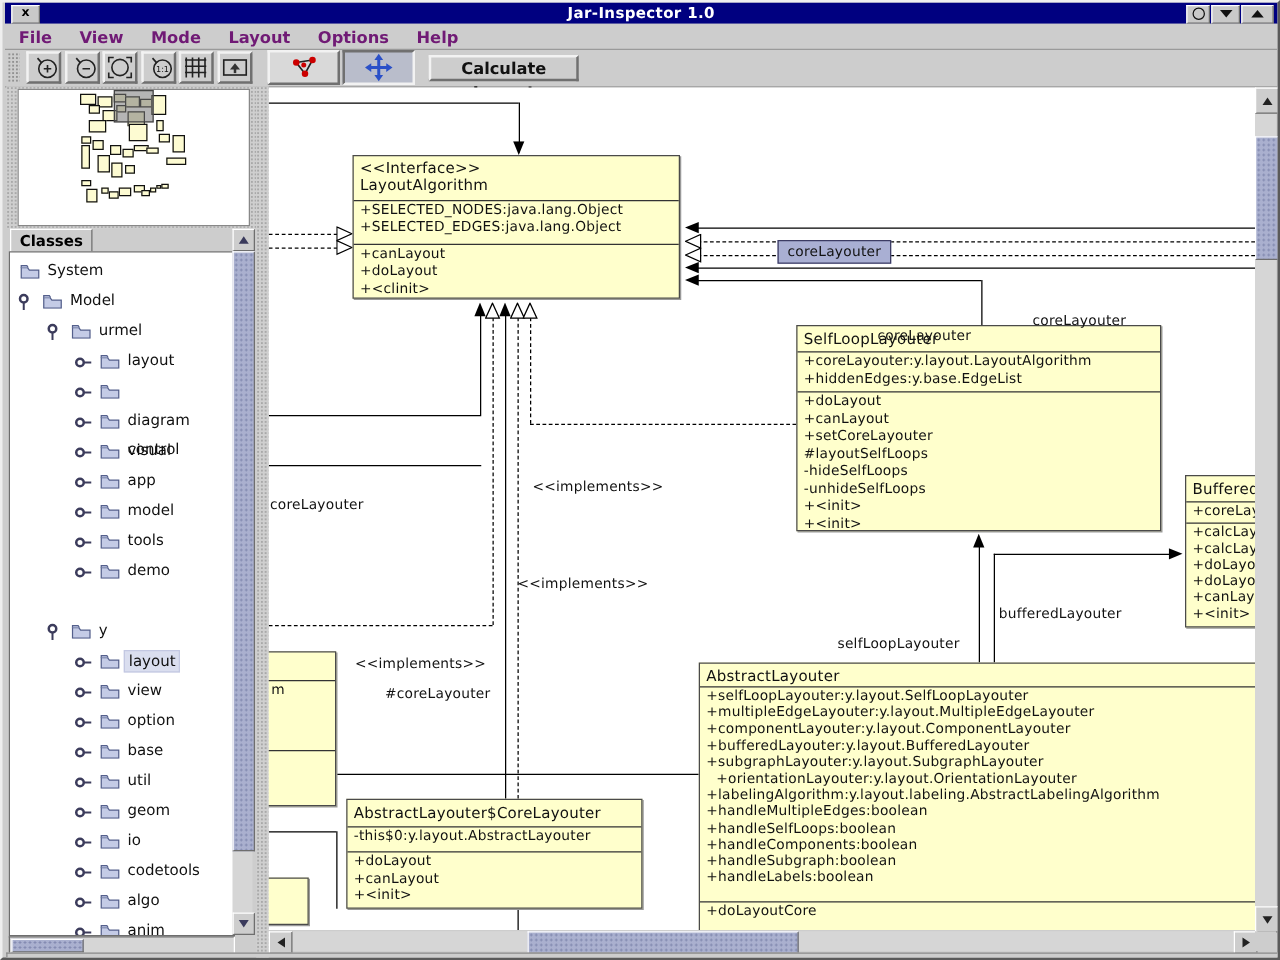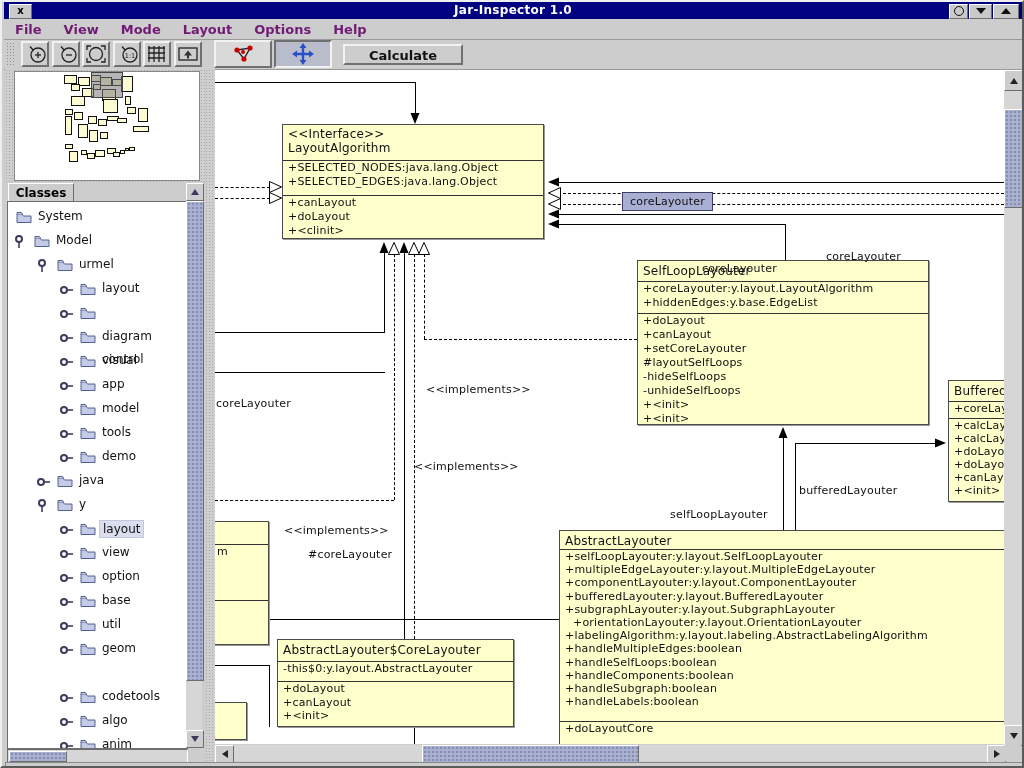--- a/index.html
+++ b/index.html
@@ -353,35 +353,20 @@
           </svg>
         </div>
         <div class="abs" style="left: 72px; top: 3px;">
           <svg width="16" height="12">
             <path d="M1,3 h5 l1.5,2 H15 v6.5 H1 Z" fill="#c4cbe6" stroke="#55608c" stroke-width="1"></path>
             <path d="M1,3 V1.5 h4.5 l1,1.5" fill="#c4cbe6" stroke="#55608c" stroke-width="1"></path>
           </svg>
         </div>
         <div class="abs tree-label" style="left: 91px; top: 0px;">demo</div>
       </div>
-      <div class="tree-row" style="left: 0px; top: 270px; width: 100%;">
-        <div class="abs" style="left: 28px; top: 3px;">
-          <svg width="16" height="14">
-            <circle cx="5" cy="7" r="3" fill="none" stroke="#3c3c5c" stroke-width="2"></circle>
-            <line x1="8" y1="7" x2="14" y2="7" stroke="#3c3c5c" stroke-width="1.6"></line>
-          </svg>
-        </div>
-        <div class="abs" style="left: 49px; top: 3px;">
-          <svg width="16" height="12">
-            <path d="M1,3 h5 l1.5,2 H15 v6.5 H1 Z" fill="#c4cbe6" stroke="#55608c" stroke-width="1"></path>
-            <path d="M1,3 V1.5 h4.5 l1,1.5" fill="#c4cbe6" stroke="#55608c" stroke-width="1"></path>
-          </svg>
-        </div>
-        <div class="abs tree-label" style="left: 68px; top: 0px;">java</div>
-      </div>
       <div class="tree-row" style="left: 0px; top: 294px; width: 100%;">
         <div class="abs" style="left: 28px; top: 2px;">
           <svg width="12" height="16">
             <circle cx="6" cy="5" r="3" fill="none" stroke="#3c3c5c" stroke-width="2"></circle>
             <line x1="6" y1="8" x2="6" y2="14" stroke="#3c3c5c" stroke-width="1.6"></line>
           </svg>
         </div>
         <div class="abs" style="left: 49px; top: 3px;">
           <svg width="16" height="12">
             <path d="M1,3 h5 l1.5,2 H15 v6.5 H1 Z" fill="#c4cbe6" stroke="#55608c" stroke-width="1"></path>
@@ -472,20 +457,35 @@
             <line x1="8" y1="7" x2="14" y2="7" stroke="#3c3c5c" stroke-width="1.6"></line>
           </svg>
         </div>
         <div class="abs" style="left: 72px; top: 3px;">
           <svg width="16" height="12">
             <path d="M1,3 h5 l1.5,2 H15 v6.5 H1 Z" fill="#c4cbe6" stroke="#55608c" stroke-width="1"></path>
             <path d="M1,3 V1.5 h4.5 l1,1.5" fill="#c4cbe6" stroke="#55608c" stroke-width="1"></path>
           </svg>
         </div>
         <div class="abs tree-label" style="left: 91px; top: 0px;">geom</div>
+      </div>
+      <div class="tree-row" style="left: 0px; top: 462px; width: 100%;">
+        <div class="abs" style="left: 51px; top: 3px;">
+          <svg width="16" height="14">
+            <circle cx="5" cy="7" r="3" fill="none" stroke="#3c3c5c" stroke-width="2"></circle>
+            <line x1="8" y1="7" x2="14" y2="7" stroke="#3c3c5c" stroke-width="1.6"></line>
+          </svg>
+        </div>
+        <div class="abs" style="left: 72px; top: 3px;">
+          <svg width="16" height="12">
+            <path d="M1,3 h5 l1.5,2 H15 v6.5 H1 Z" fill="#c4cbe6" stroke="#55608c" stroke-width="1"></path>
+            <path d="M1,3 V1.5 h4.5 l1,1.5" fill="#c4cbe6" stroke="#55608c" stroke-width="1"></path>
+          </svg>
+        </div>
+        <div class="abs tree-label" style="left: 91px; top: 0px;">io</div>
       </div>
       <div class="tree-row" style="left: 0px; top: 486px; width: 100%;">
         <div class="abs" style="left: 51px; top: 3px;">
           <svg width="16" height="14">
             <circle cx="5" cy="7" r="3" fill="none" stroke="#3c3c5c" stroke-width="2"></circle>
             <line x1="8" y1="7" x2="14" y2="7" stroke="#3c3c5c" stroke-width="1.6"></line>
           </svg>
         </div>
         <div class="abs" style="left: 72px; top: 3px;">
           <svg width="16" height="12">

